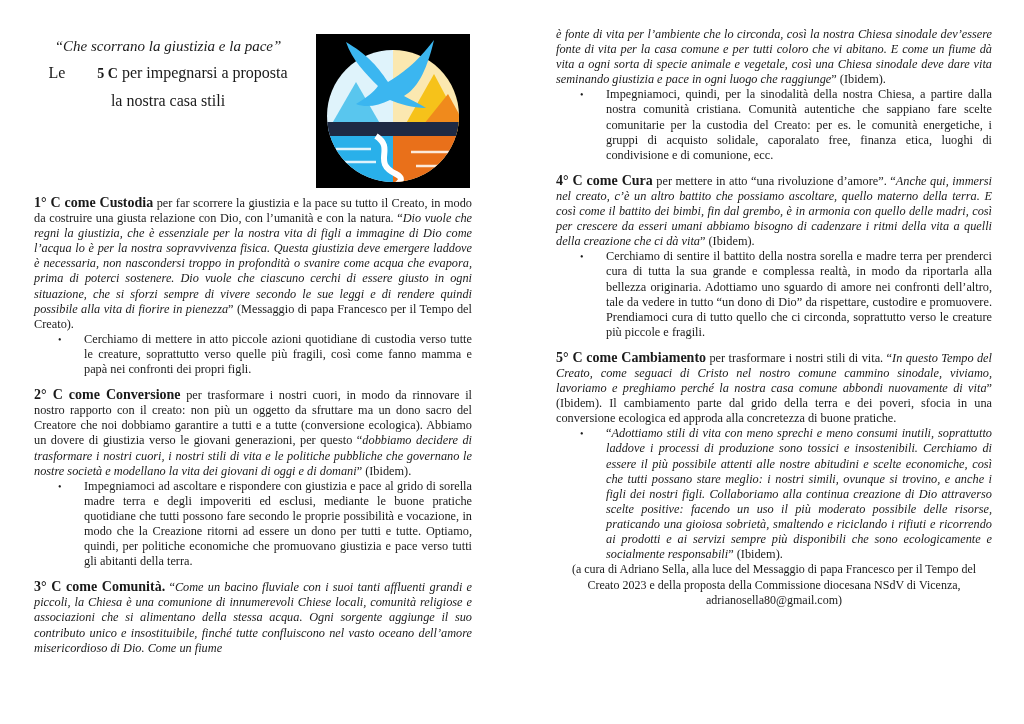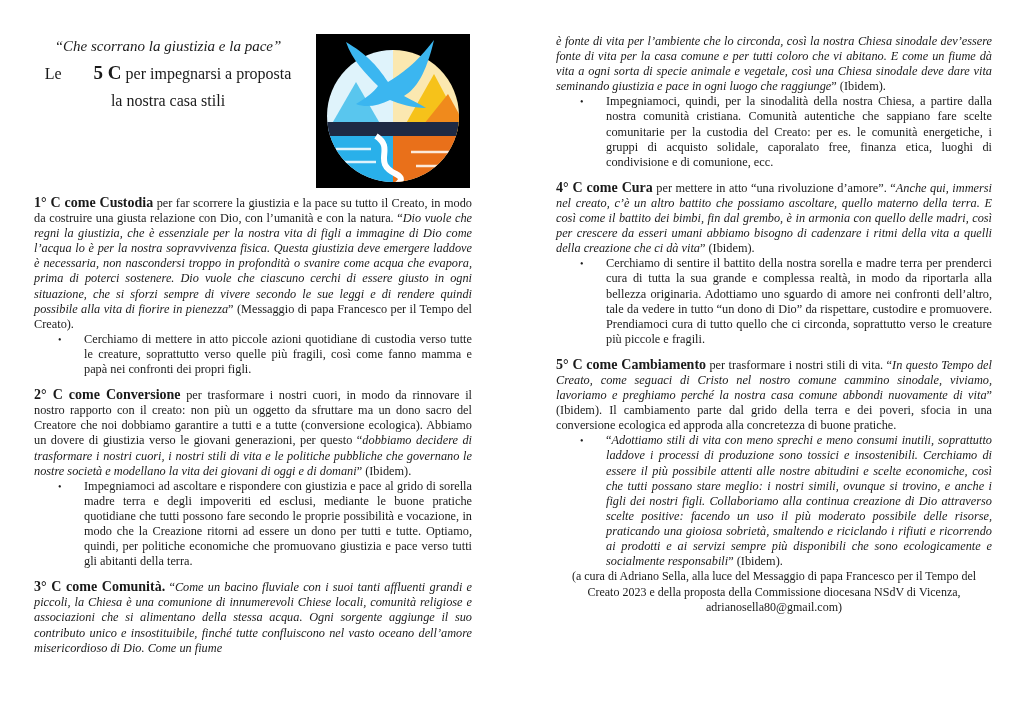--- a/index.html
+++ b/index.html
@@ -7,21 +7,21 @@
          font-family: "Liberation Serif", "DejaVu Serif", serif; color: #1a1a1a; }
   .col { position: absolute; top: 0; }
   .col-left { left: 34px; width: 438px; }
   .col-right { left: 556px; width: 436px; }
 
   .header { position: relative; height: 195px; }
   .title-block { position: absolute; left: 0; top: 32px; width: 268px; text-align: center; }
   .title { font-weight: bold; font-size: 17.5px; line-height: 24px; margin: 0; }
   .motto { font-style: italic; font-size: 15px; margin-top: 6px; }
   .subtitle { font-size: 16px; line-height: 27px; margin-top: 4px; }
-  .subtitle .big { font-weight: bold; font-size: 19px; margin-left: 28px; }
+  .subtitle .big { font-weight: bold; font-size: 14px; margin-left: 28px; }
 
   .logo { position: absolute; left: 282px; top: 34px; width: 154px; height: 154px; background: #000; }
   .logo svg { width: 100%; height: 100%; display: block; }
 
   p.para { margin: 0; font-size: 12.3px; line-height: 15.1px; text-align: justify; }
   .lead { font-weight: bold; font-size: 14px; }
   em { font-style: italic; }
   .bullet { display: flex; margin: 0 0 0 24px; font-size: 12.3px; line-height: 15.1px; }
   .bullet .dot { width: 26px; flex: none; font-size: 10px; }
   .bullet .btext { flex: 1; text-align: justify; }
@@ -80,21 +80,21 @@
     <span class="dot">•</span>
     <span class="btext">Impegniamoci ad ascoltare e rispondere con giustizia e pace al grido di sorella madre terra e degli impoveriti ed esclusi, mediante le buone pratiche quotidiane che tutti possono fare secondo le proprie possibilità e vocazione, in modo che la Creazione ritorni ad essere un dono per tutti e tutte. Optiamo, quindi, per politiche economiche che promuovano giustizia e pace verso tutti gli abitanti della terra.</span>
   </div>
   <div class="gap"></div>
 
   <p class="para">
     <span class="lead">3° C come Comunità.</span><span>  “</span><em>Come un bacino fluviale con i suoi tanti affluenti grandi e piccoli, la Chiesa è una comunione di innumerevoli Chiese locali, comunità religiose e associazioni che si alimentano della stessa acqua. Ogni sorgente aggiunge il suo contributo unico e insostituibile, finché tutte confluiscono nel vasto oceano dell’amore misericordioso di Dio. Come un fiume</em>
   </p>
 </div>
 
-<div class="col col-right" style="top:34px;">
+<div class="col col-right" style="top:27px;">
   <p class="para">
     <em>è fonte di vita per l’ambiente che lo circonda, così la nostra Chiesa sinodale dev’essere fonte di vita per la casa comune e per tutti coloro che vi abitano. E come un fiume dà vita a ogni sorta di specie animale e vegetale, così una Chiesa sinodale deve dare vita seminando giustizia e pace in ogni luogo che raggiunge</em><span>” (Ibidem).</span>
   </p>
   <div class="bullet">
     <span class="dot">•</span>
     <span class="btext">Impegniamoci, quindi, per la sinodalità della nostra Chiesa, a partire dalla nostra comunità cristiana. Comunità autentiche che sappiano fare scelte comunitarie per la custodia del Creato: per es. le comunità energetiche, i gruppi di acquisto solidale, caporalato free, finanza etica, luoghi di condivisione e di comunione, ecc.</span>
   </div>
   <div class="gap"></div>
 
   <p class="para">

